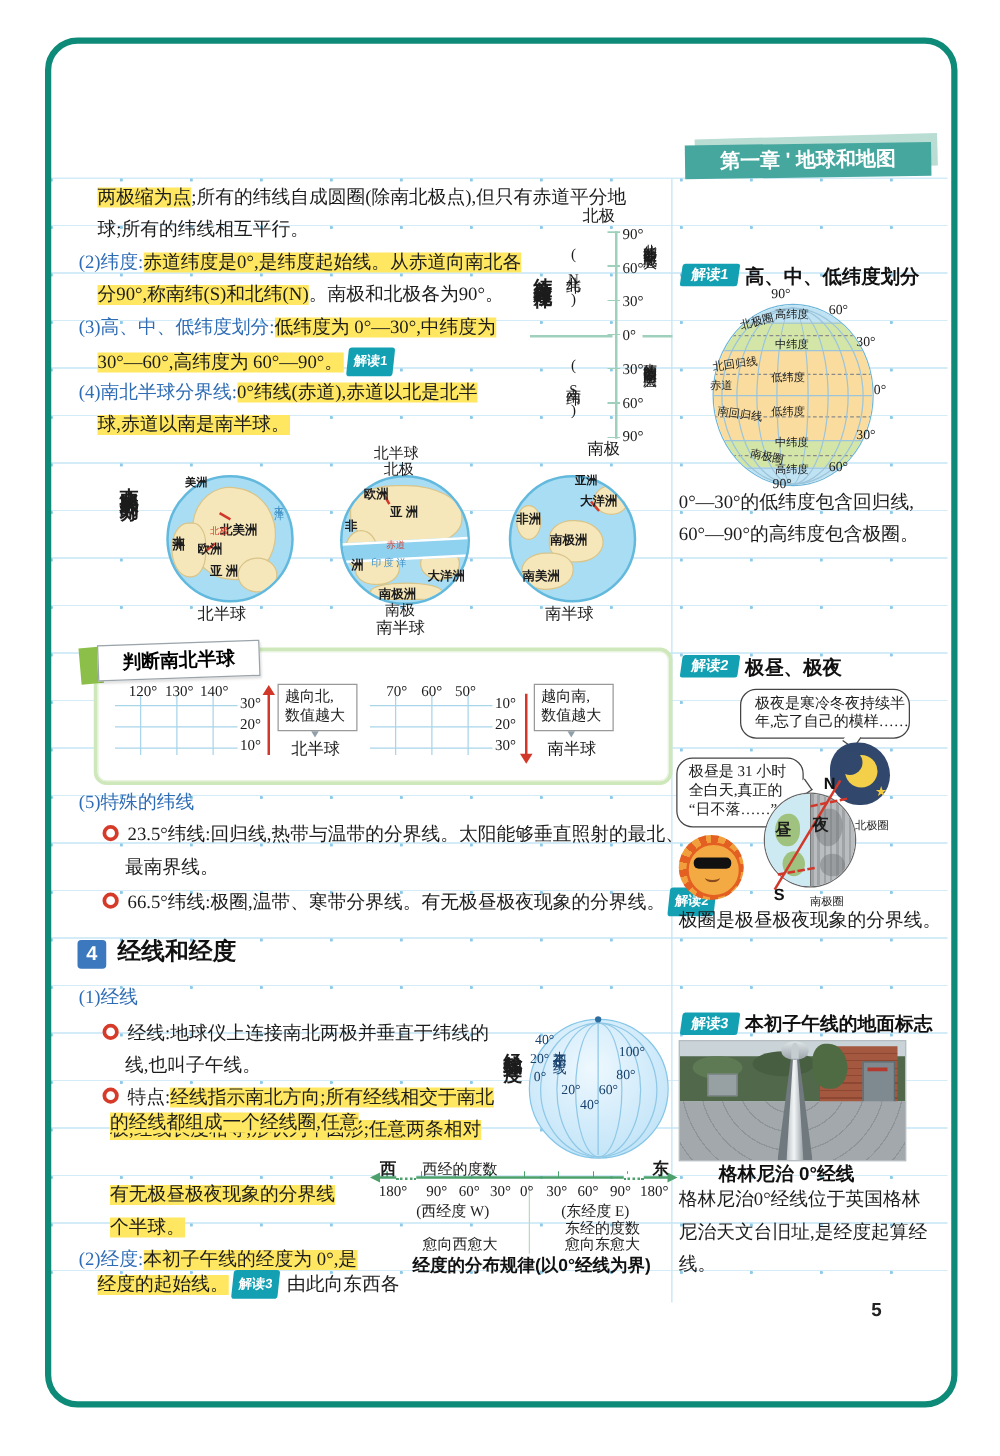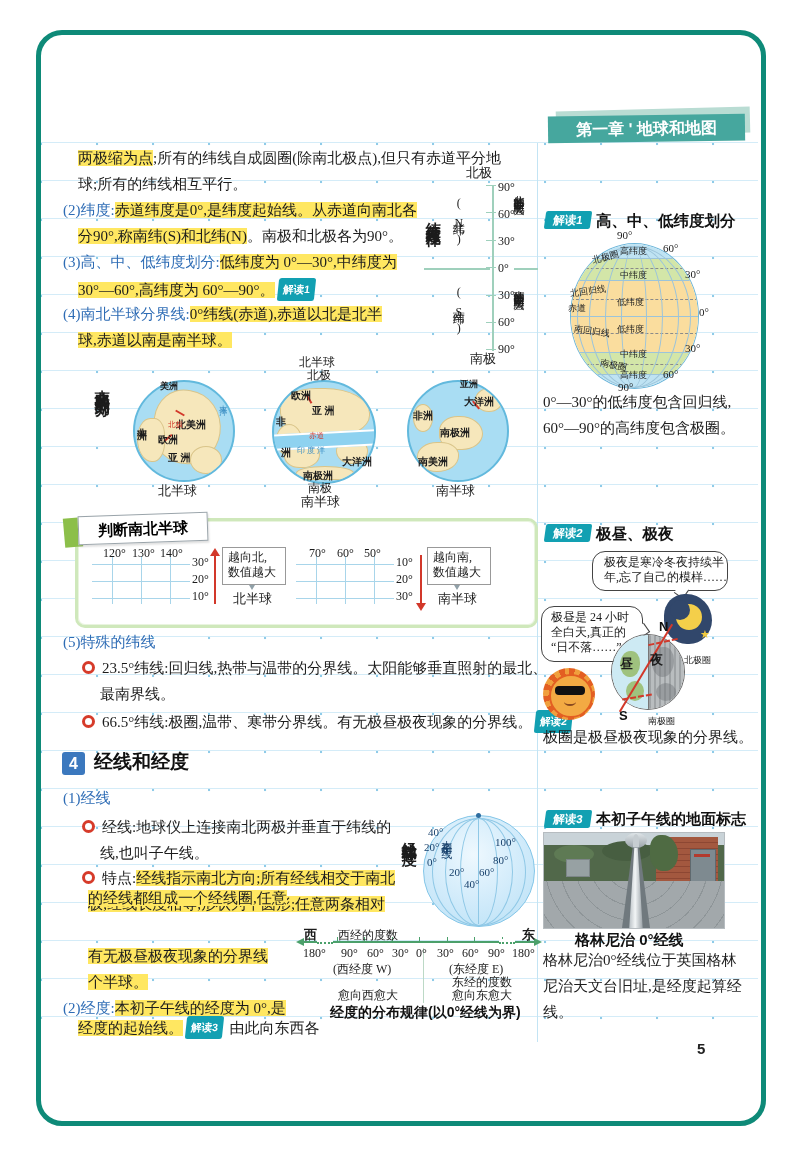--- a/index.html
+++ b/index.html
@@ -136,21 +136,21 @@
   <div class="globe" style="left:407px;top:380px;width:98px;height:98px;">
     <div class="land" style="left:30px;top:34px;width:42px;height:32px;border-radius:45% 55% 50% 45%;"></div>
     <div class="land" style="left:8px;top:60px;width:40px;height:28px;border-radius:50% 45% 55% 50%;"></div>
     <div class="land" style="left:66px;top:6px;width:26px;height:22px;border-radius:50%;"></div>
     <div class="land" style="left:4px;top:22px;width:18px;height:26px;border-radius:50%;"></div>
     <div class="rdash" style="left:62px;top:22px;transform:rotate(50deg);"></div>
   </div>
 </div>
 <div class="layer">
     <span class="lbl k b s15 vert" style="left: 93px; top: 378px; height: 106px;">南北半球的划分</span>
-    <span class="lbl map9b" style="left: 148px; top: 381px; margin-left: 12px;">美洲</span>
+    <span class="lbl map9b" style="left: 148px; top: 381px;">美洲</span>
     <span class="lbl map10b" style="left: 176px; top: 419px;">北美洲</span>
     <span class="lbl map10b" style="left: 158px; top: 434px;">欧洲</span>
     <span class="lbl map10b" style="left: 168px; top: 452px;">亚  洲</span>
     <span class="lbl map10b vert" style="left: 136px; top: 420px; height: 34px;">非洲</span>
     <span class="lbl map8 blue2 vert" style="left: 218px; top: 398px; height: 42px;">太平洋</span>
     <span class="lbl map7 red2" style="left: 168px; top: 421px;">北极</span>
     <span class="lbl k s13" style="left: 158px; top: 484px;">北半球</span>
     <span class="lbl k s12" style="left: 299px; top: 356px;">北半球</span>
     <span class="lbl k s12" style="left: 307px; top: 369px;">北极</span>
     <span class="lbl map10b" style="left: 291px; top: 390px;">欧洲</span>
@@ -339,21 +339,21 @@
     <div class="abs" style="left:37px;top:0;width:35px;height:74px;background:repeating-linear-gradient(90deg, rgba(110,114,117,.35) 0 2px, transparent 2px 5px);"></div>
     <div class="abs" style="left:36px;top:0;width:1px;height:74px;background:#777;"></div>
   </div>
   <div class="abs" style="left:645px;top:617px;width:2px;height:102px;background:#d2382a;transform:rotate(31deg);"></div>
   <div class="abs" style="left:648px;top:641px;width:30px;height:0;border-top:2px dashed #d2382a;transform:rotate(-12deg);"></div>
   <div class="abs" style="left:622px;top:696px;width:30px;height:0;border-top:2px dashed #d2382a;transform:rotate(-10deg);"></div>
 </div>
 <div class="layer">
     <span class="lbl k s12" style="left: 604px; top: 556px;">极夜是寒冷冬夜持续半</span>
     <span class="lbl k s12" style="left: 604px; top: 571px;">年,忘了自己的模样……</span>
-    <span class="lbl k s12" style="left: 551px; top: 611px;">极昼是 24 小时</span>
+    <span class="lbl k s12" style="left: 551px; top: 611px;">极昼是 31 小时</span>
     <span class="lbl k s12" style="left: 551px; top: 626px;">全白天,真正的</span>
     <span class="lbl k s12" style="left: 551px; top: 641px;">“日不落……”</span>
     <span class="lbl s11 star" style="left: 700px; top: 628px;">★</span>
     <span class="lbl hb s13" style="left: 659px; top: 620px;">N</span>
     <span class="lbl hb s13" style="left: 619px; top: 709px;">S</span>
     <span class="lbl k s13 b" style="left: 620px; top: 657px;">昼</span>
     <span class="lbl k s13 b" style="left: 650px; top: 653px;">夜</span>
     <span class="lbl map9" style="left: 684px; top: 655px;">北极圈</span>
     <span class="lbl map9" style="left: 648px; top: 716px;">南极圈</span>
     <span class="lbl k s15" style="left: 543px; top: 729px;">极圈是极昼极夜现象的分界线。</span>

